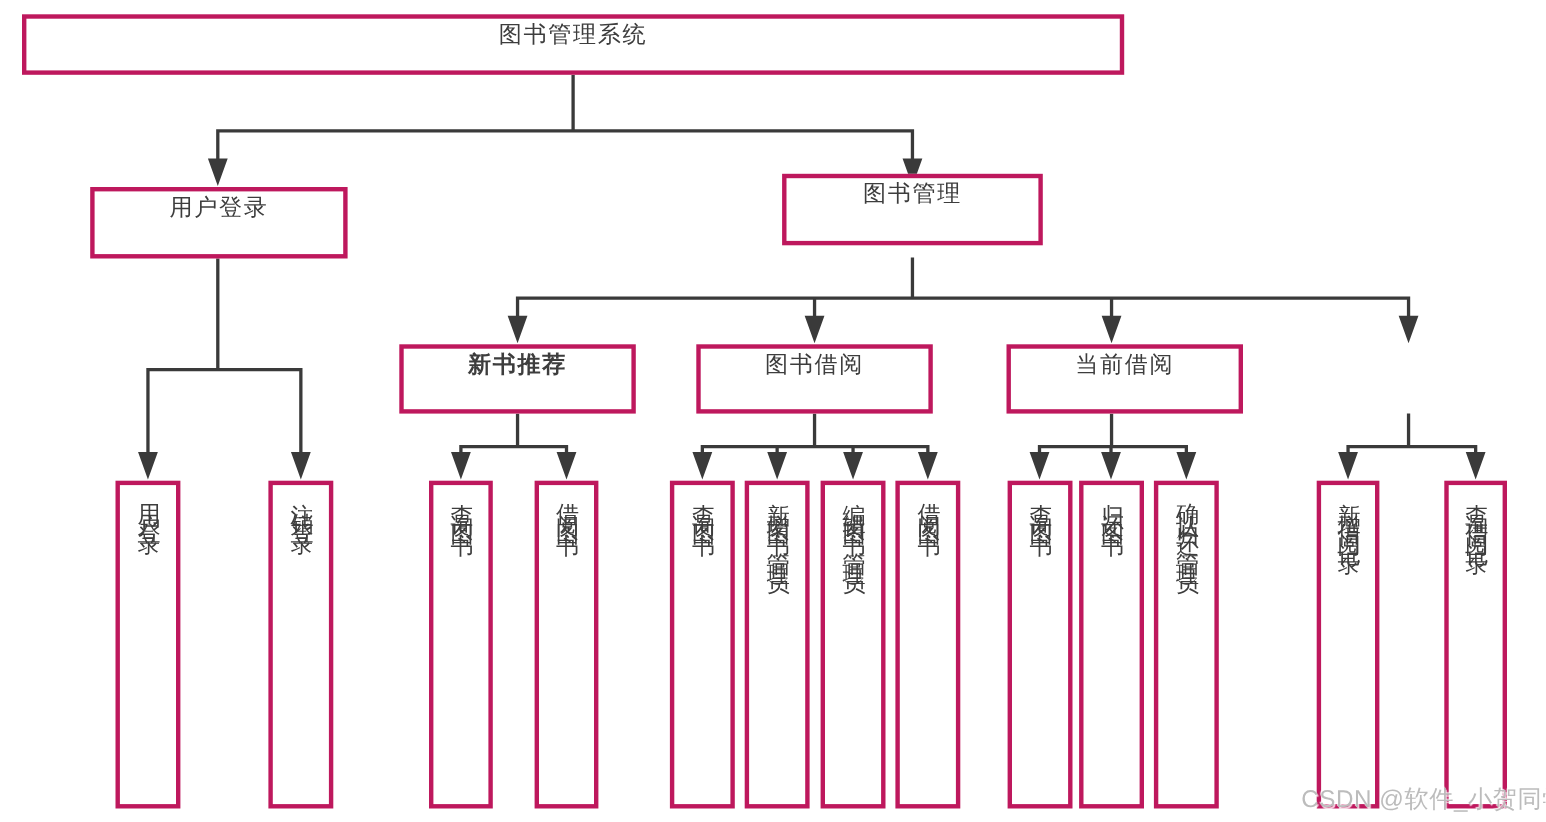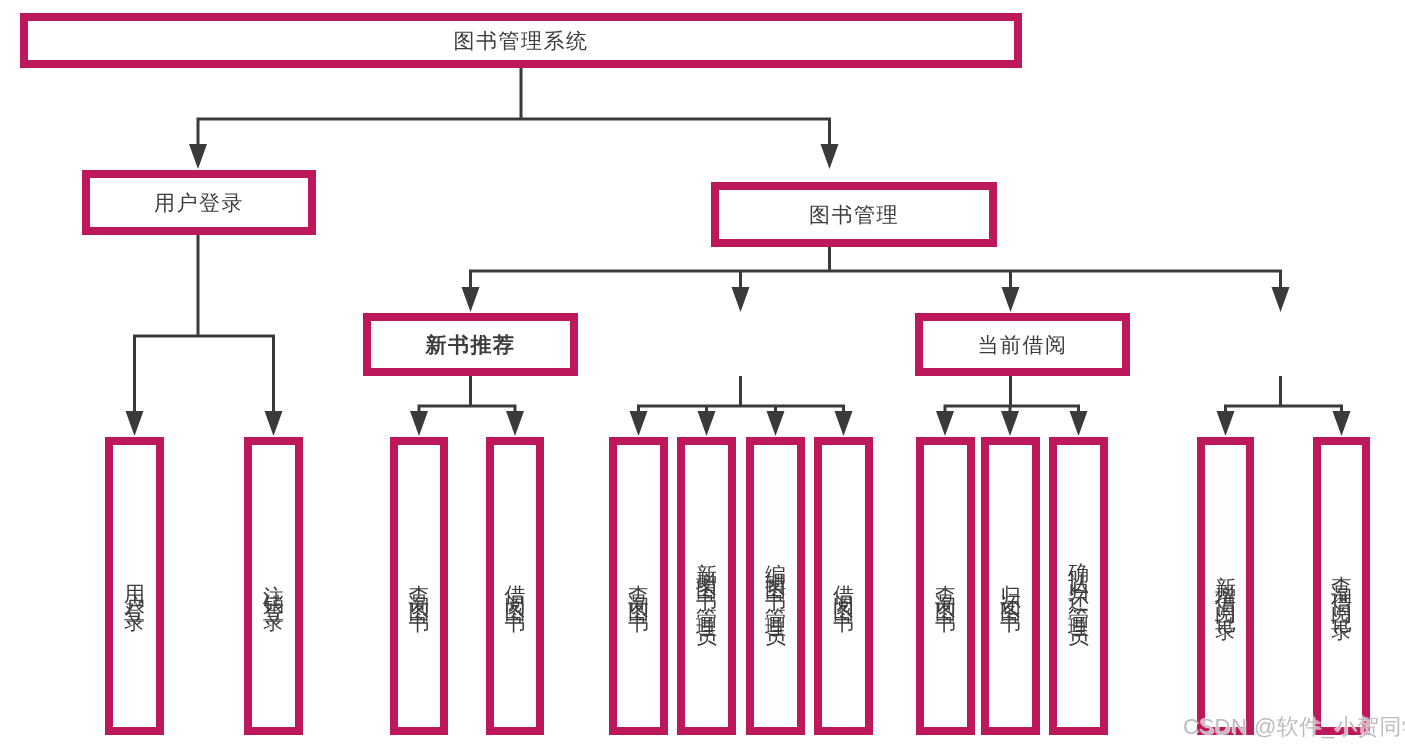--- a/index.html
+++ b/index.html
@@ -21,45 +21,45 @@
     height: 747px;
   }
   #connectors {
     position: absolute;
     left: 0; top: 0;
     z-index: 1;
   }
   .node {
     position: absolute;
     background: #ffffff;
-    border: 8px solid #be185d;
+    border: 4px solid #be185d;
     box-sizing: border-box;
     display: flex;
-    align-items: center;
+    align-items: flex-start;
     justify-content: center;
     color: #3d3d3d;
     z-index: 2;
   }
   .hnode span {
     font-size: 21px;
     letter-spacing: 1.5px;
     white-space: nowrap;
   }
   .vnode span {
     writing-mode: vertical-rl;
     text-orientation: mixed;
     font-size: 21px;
     line-height: 1.05;
     letter-spacing: 9px;
     white-space: nowrap;
   }
   
   #n-root            { left: 20px;   top: 13px;  width: 1002px; height: 55px; }
   #n-user-login      { left: 82px;   top: 170px; width: 234px;  height: 65px; }
-  #n-book-mgmt       { left: 711px;  top: 182px; width: 286px;  height: 65px; }
+  #n-book-mgmt       { left: 711px;  top: 158px; width: 237px;  height: 65px; }
   #n-new-book-rec    { left: 363px;  top: 313px; width: 215px;  height: 63px; font-weight: bold; }
   #n-book-borrow     { left: 633px;  top: 313px; width: 215px;  height: 63px; }
   #n-current-borrow  { left: 903px;  top: 313px; width: 215px;  height: 63px; margin-left: 12px; }
   #n-borrow-records  { left: 1173px; top: 313px; width: 215px;  height: 63px; }
   .leaf              { top: 437px; height: 298px; }
   #n-ul-user-login   { left: 105px;  width: 59px; }
   #n-ul-logout       { left: 244px;  width: 59px; }
   #n-nb-query        { left: 390px;  width: 58px; }
   #n-nb-borrow       { left: 486px;  width: 58px; }
   #n-bb-query        { left: 609px;  width: 59px; }
@@ -153,20 +153,23 @@
   <div class="node hnode" id="n-user-login">
     <span>用户登录</span>
   </div>
   <div class="node hnode" id="n-book-mgmt">
     <span>图书管理</span>
   </div>
 
   <div class="node hnode" id="n-new-book-rec">
     <span>新书推荐</span>
   </div>
+  <div class="node hnode" id="n-book-borrow">
+    <span>图书借阅</span>
+  </div>
   <div class="node hnode" id="n-current-borrow">
     <span>当前借阅</span>
   </div>
 
   <div class="node vnode leaf" id="n-ul-user-login">
     <span>用户登录</span>
   </div>
   <div class="node vnode leaf" id="n-ul-logout">
     <span>注销登录</span>
   </div>

